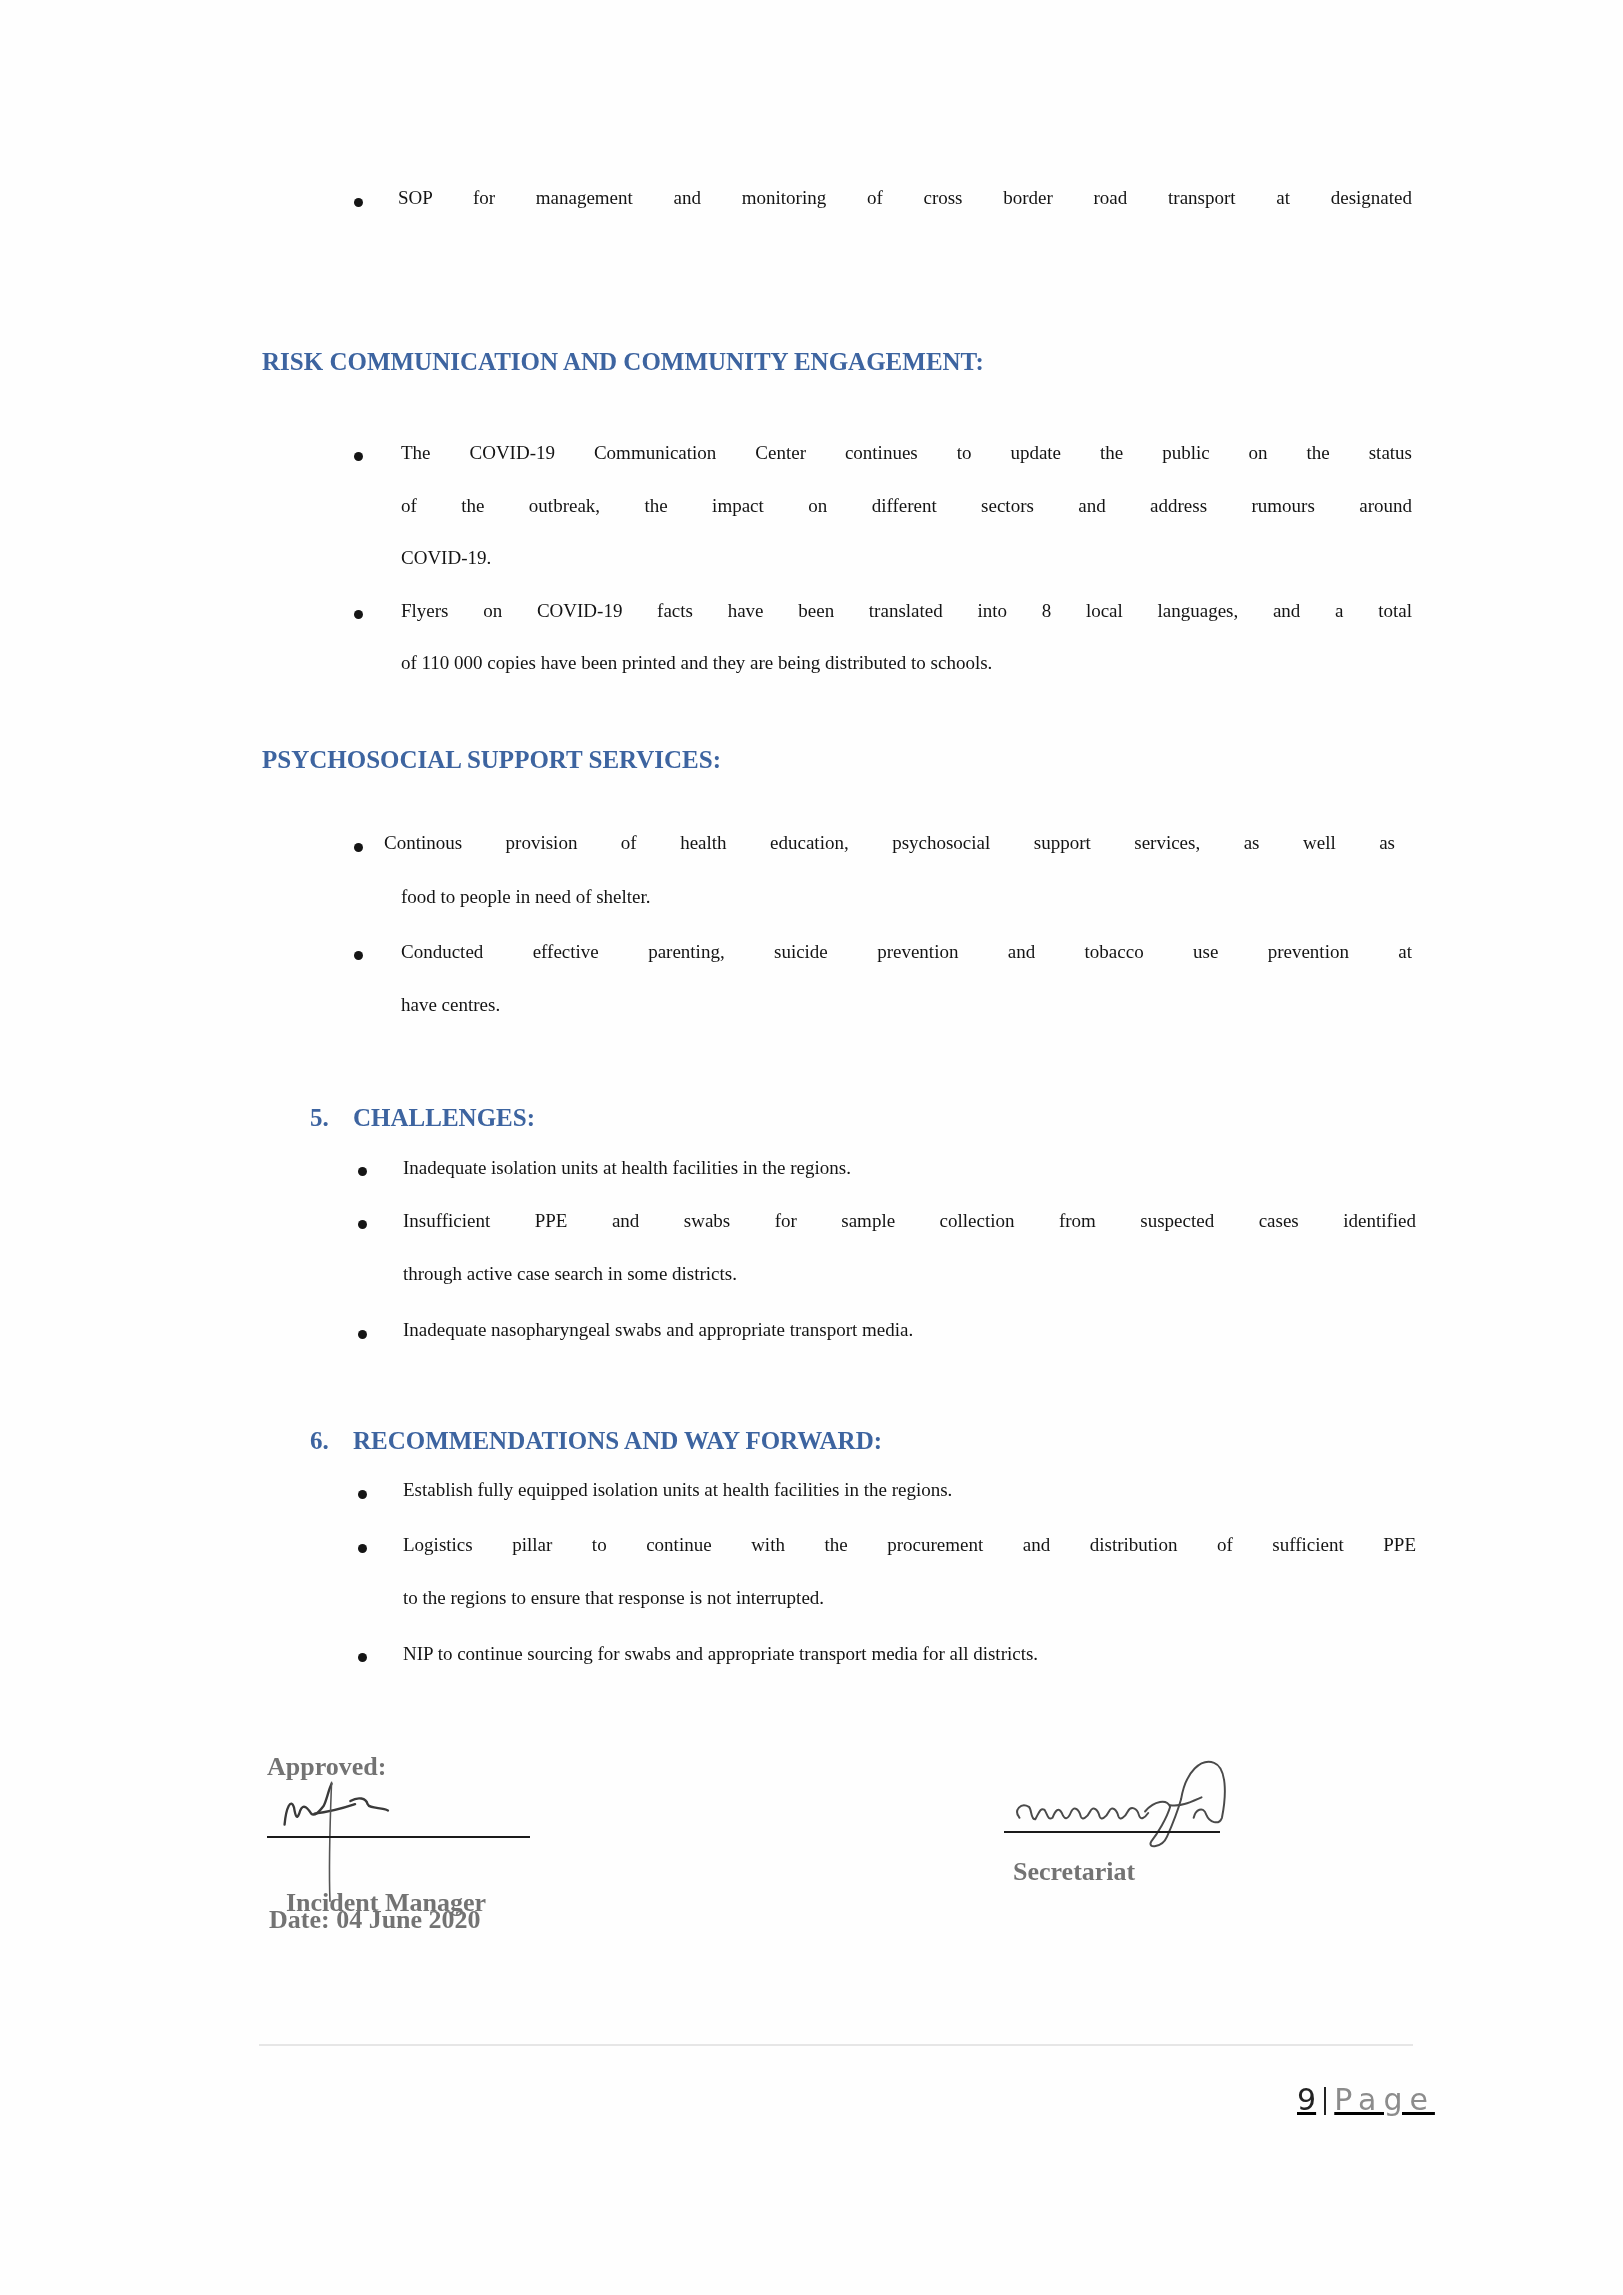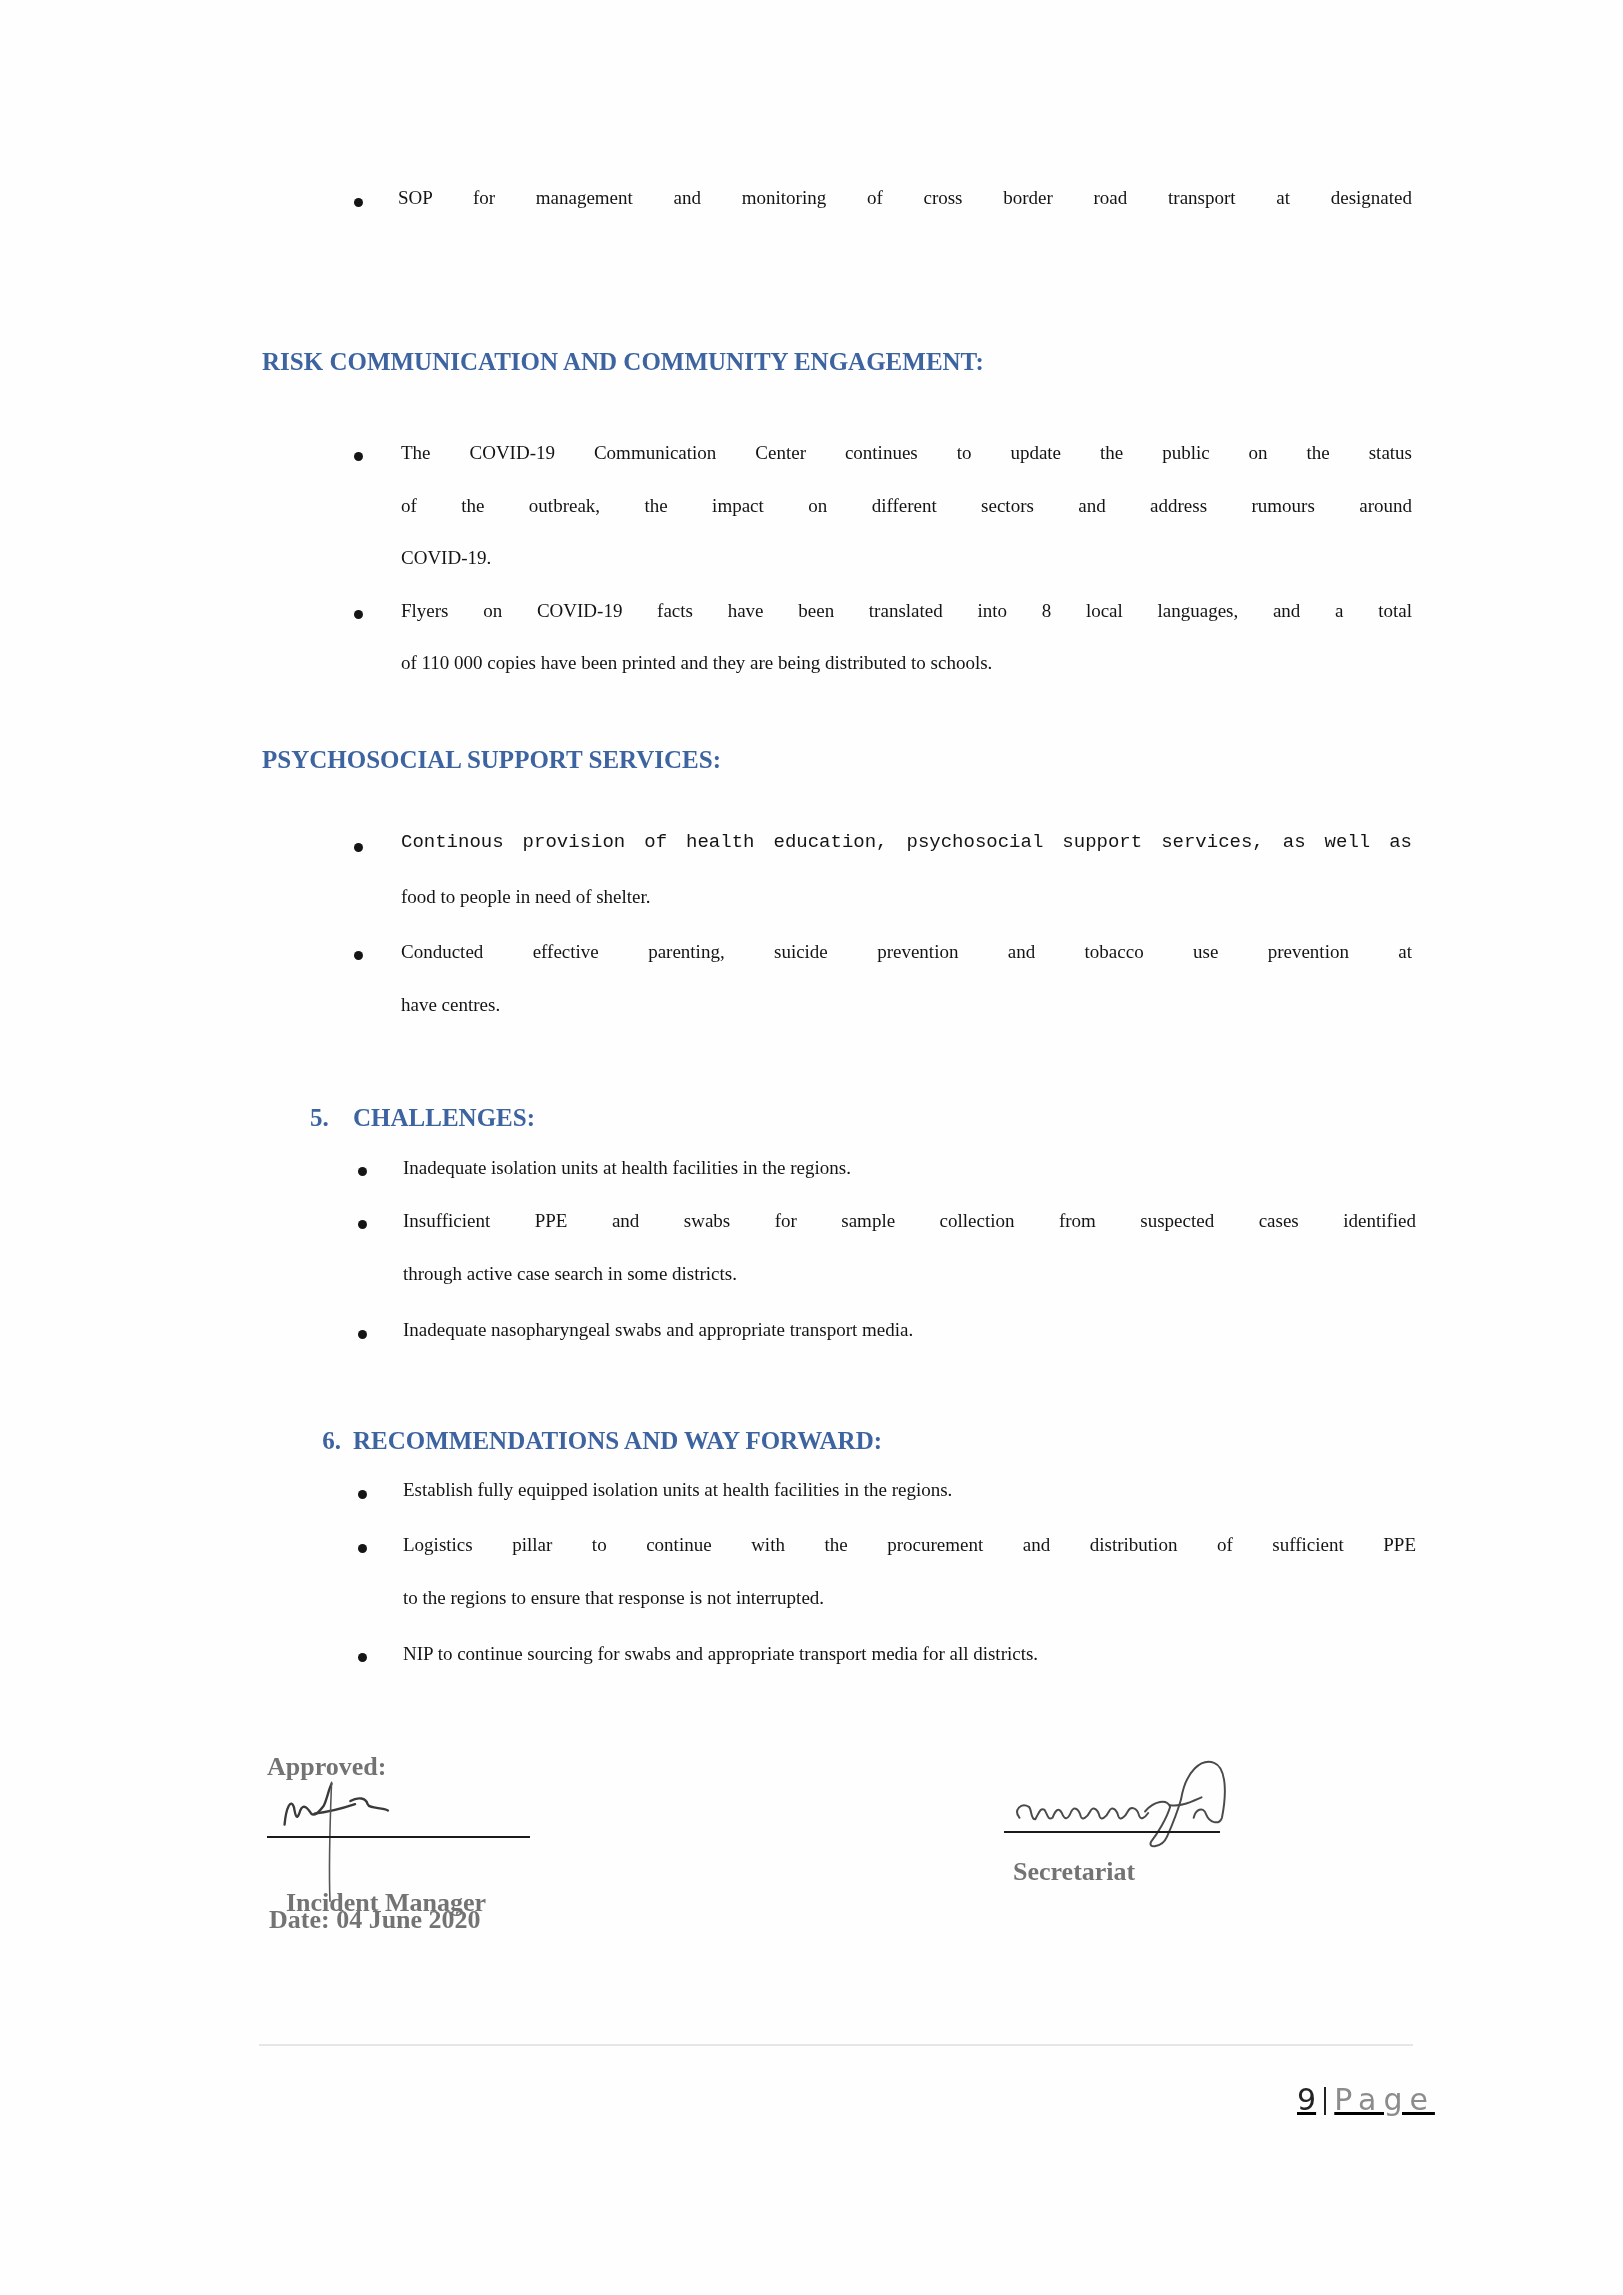--- a/index.html
+++ b/index.html
@@ -34,42 +34,42 @@
   <div class="txt just" style="left:401px; top:496px; width:1011px;">of the outbreak, the impact on different sectors and address rumours around</div>
   <div class="txt" style="left:401px; top:548px;">COVID-19.</div>
 
   <div class="bullet" style="left:354px; top:610px;"></div>
   <div class="txt just" style="left:401px; top:601px; width:1011px;">Flyers on COVID-19 facts have been translated into 8 local languages, and a total</div>
   <div class="txt" style="left:401px; top:653px;">of 110 000 copies have been printed and they are being distributed to schools.</div>
 
   <div class="heading" style="left:262px; top:747px;">PSYCHOSOCIAL SUPPORT SERVICES:</div>
 
   <div class="bullet" style="left:354px; top:843px;"></div>
-  <div class="txt just" style="left:401px; top:833px; width:1011px;font-family:Liberation Mono, monospace;">Continous provision of health education, psychosocial support services, as well as</div>
+  <div class="txt just" style="left:384px; top:833px; width:1011px;">Continous provision of health education, psychosocial support services, as well as</div>
   <div class="txt" style="left:401px; top:887px;">food to people in need of shelter.</div>
 
   <div class="bullet" style="left:354px; top:951px;"></div>
   <div class="txt just" style="left:401px; top:942px; width:1011px;">Conducted effective parenting, suicide prevention and tobacco use prevention at</div>
   <div class="txt" style="left:401px; top:995px;">have centres.</div>
 
   <div class="heading" style="left:310px; top:1105px;">
     <span class="num">5.</span><span>CHALLENGES:</span>
   </div>
 
   <div class="bullet" style="left:358px; top:1167px;"></div>
   <div class="txt" style="left:403px; top:1158px;">Inadequate isolation units at health facilities in the regions.</div>
 
   <div class="bullet" style="left:358px; top:1220px;"></div>
   <div class="txt just" style="left:403px; top:1211px; width:1013px;"> Insufficient PPE and swabs for sample collection from suspected cases identified</div>
   <div class="txt" style="left:403px; top:1264px;">through active case search in some districts.</div>
 
   <div class="bullet" style="left:358px; top:1330px;"></div>
   <div class="txt" style="left:403px; top:1320px;">Inadequate nasopharyngeal  swabs and appropriate transport media.</div>
 
-  <div class="heading" style="left:310px; top:1428px;text-align:center;">
+  <div class="heading" style="left:310px; top:1428px;">
     <span class="num">6.</span><span>RECOMMENDATIONS AND WAY FORWARD:</span>
   </div>
 
   <div class="bullet" style="left:358px; top:1490px;"></div>
   <div class="txt" style="left:403px; top:1480px;">Establish fully equipped isolation units at health facilities in the regions.</div>
 
   <div class="bullet" style="left:358px; top:1544px;"></div>
   <div class="txt just" style="left:403px; top:1535px; width:1013px;">Logistics pillar to continue with the procurement and distribution of sufficient PPE</div>
   <div class="txt" style="left:403px; top:1588px;">to the regions to ensure that response is not interrupted.</div>
 

